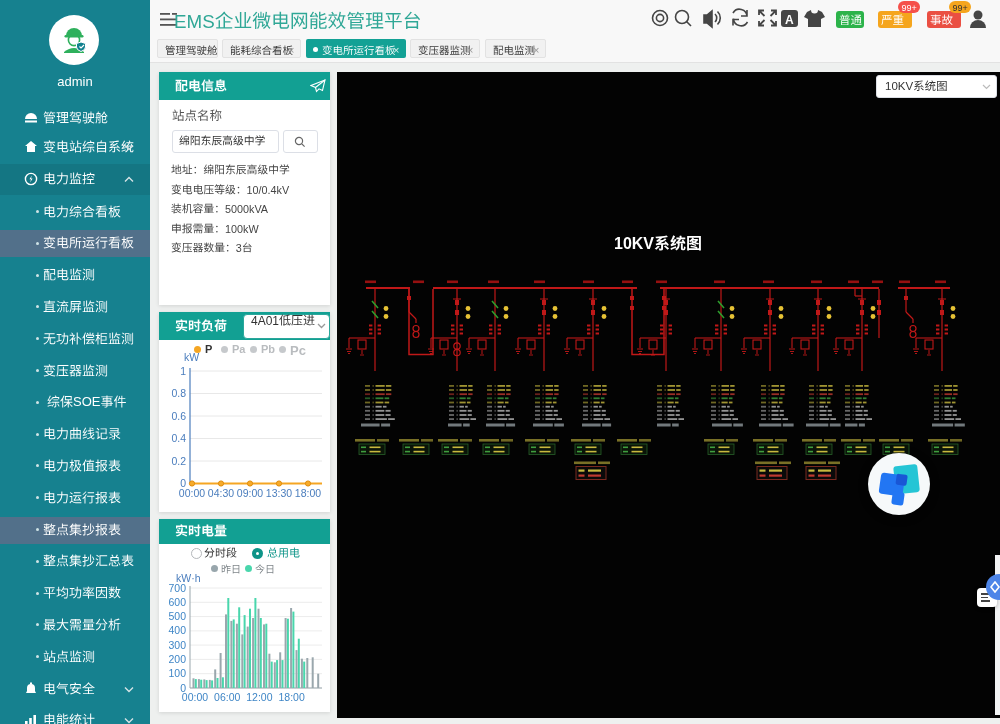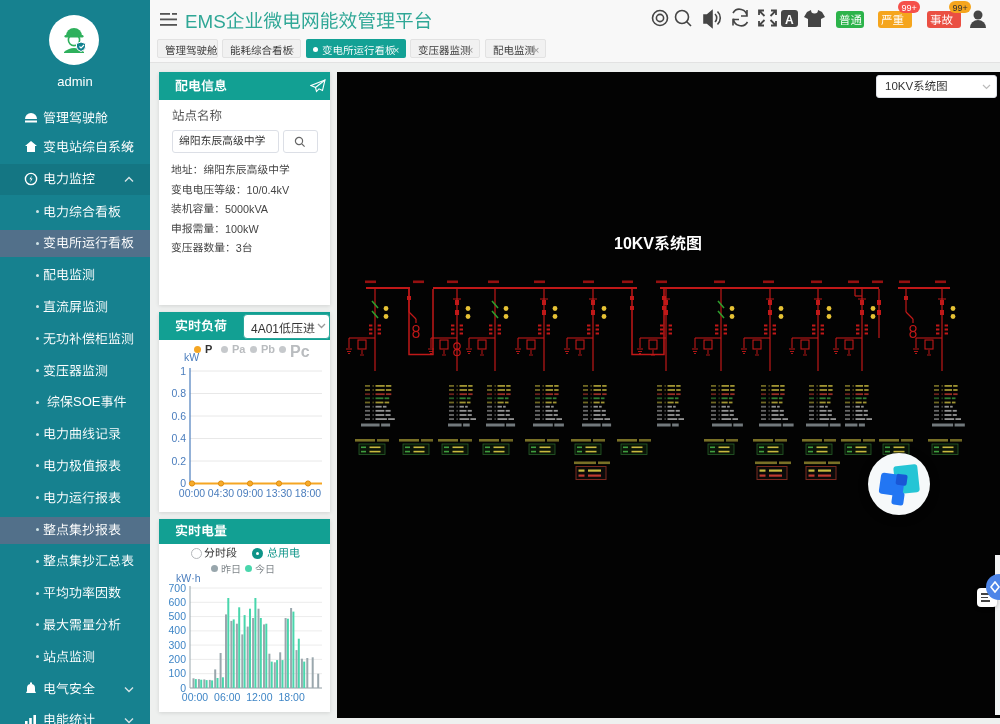--- a/index.html
+++ b/index.html
@@ -226,21 +226,21 @@
       </svg>
     </div>
   </div>
 <div class="ab" style="left:150px;top:0;width:850px;height:63px;background:#f8f8f8;border-bottom:1px solid #e2e2e2"></div>
 <svg class="ab" style="left:160px;top:13px" width="17" height="14" viewBox="0 0 17 14">
     <rect x="0" y="0" width="10" height="1.8" fill="#555"></rect>
     <rect x="12" y="0" width="5" height="1.8" fill="#555"></rect>
     <rect x="0" y="5.5" width="17" height="1.8" fill="#555"></rect>
     <rect x="0" y="11" width="17" height="1.8" fill="#555"></rect>
   </svg>
-<div class="ab" style="left:185px;top:11px"><svg class="t" width="248" height="22" viewBox="0 0 248 22" fill="#2fa796">
+<div class="ab" style="left:174px;top:11px"><svg class="t" width="248" height="22" viewBox="0 0 248 22" fill="#2fa796">
       <text x="0.0" y="16.5" font-family="Liberation Sans" font-size="18.8" font-weight="normal" fill="#2fa796">EMS</text>
       <use href="#n4f01" transform="translate(40.7,16.5) scale(0.01880,-0.01880)"></use>
       <use href="#n4e1a" transform="translate(59.5,16.5) scale(0.01880,-0.01880)"></use>
       <use href="#n5fae" transform="translate(78.3,16.5) scale(0.01880,-0.01880)"></use>
       <use href="#n7535" transform="translate(97.1,16.5) scale(0.01880,-0.01880)"></use>
       <use href="#n7f51" transform="translate(115.9,16.5) scale(0.01880,-0.01880)"></use>
       <use href="#n80fd" transform="translate(134.7,16.5) scale(0.01880,-0.01880)"></use>
       <use href="#n6548" transform="translate(153.5,16.5) scale(0.01880,-0.01880)"></use>
       <use href="#n7ba1" transform="translate(172.3,16.5) scale(0.01880,-0.01880)"></use>
       <use href="#n7406" transform="translate(191.1,16.5) scale(0.01880,-0.01880)"></use>
@@ -419,38 +419,38 @@
     </svg></div>
 <div class="ab" style="left:159px;top:312px;width:171px;height:200px;background:#fff;box-shadow:0 1px 4px rgba(0,0,0,.12)"></div>
 <div class="ab" style="left:159px;top:312px;width:171px;height:28px;background:#12a093"></div>
 <div class="ab" style="left:175px;top:318.5px"><svg class="t" width="52" height="15" viewBox="0 0 52 15" fill="#fff">
       <use href="#b5b9e" transform="translate(0.0,11.4) scale(0.01300,-0.01300)"></use>
       <use href="#b65f6" transform="translate(13.0,11.4) scale(0.01300,-0.01300)"></use>
       <use href="#b8d1f" transform="translate(26.0,11.4) scale(0.01300,-0.01300)"></use>
       <use href="#b8377" transform="translate(39.0,11.4) scale(0.01300,-0.01300)"></use>
     </svg></div>
 <div class="ab" style="left:243px;top:313.5px;width:87px;height:25px;background:#fff;border:1.4px solid #2aa79b;border-radius:4px"></div>
-<div class="ab" style="left:251px;top:322px"><svg class="t" width="65" height="14" viewBox="0 0 65 14" fill="#333">
+<div class="ab" style="left:251px;top:314px"><svg class="t" width="65" height="14" viewBox="0 0 65 14" fill="#333">
       <text x="0.0" y="10.6" font-family="Liberation Sans" font-size="12" font-weight="normal" fill="#333">4A01</text>
       <use href="#n4f4e" transform="translate(28.0,10.6) scale(0.01200,-0.01200)"></use>
       <use href="#n538b" transform="translate(40.0,10.6) scale(0.01200,-0.01200)"></use>
       <use href="#n8fdb" transform="translate(52.0,10.6) scale(0.01200,-0.01200)"></use>
     </svg></div>
 <svg class="ab" style="left:317px;top:323px" width="9" height="6" viewBox="0 0 9 6">
     <path d="M1 1 L4.5 4.5 L8 1" stroke="#999" stroke-width="1.3" fill="none"></path>
   </svg>
 <div class="ab" style="left:184px;top:351px;color:#4a7dbd;font-size:10.5px">kW</div>
 <div class="ab" style="left:194px;top:346px;width:7px;height:7px;border-radius:50%;background:#f5a623"></div>
 <div class="ab" style="left:205px;top:343px;font-size:11px;color:#333;font-weight:bold">P</div>
 <div class="ab" style="left:221px;top:346px;width:7px;height:7px;border-radius:50%;background:#c6c9cc"></div>
 <div class="ab" style="left:232px;top:343px;font-size:11px;color:#b9bcbf;font-weight:bold">Pa</div>
 <div class="ab" style="left:250px;top:346px;width:7px;height:7px;border-radius:50%;background:#c6c9cc"></div>
 <div class="ab" style="left:261px;top:343px;font-size:11px;color:#b9bcbf;font-weight:bold">Pb</div>
 <div class="ab" style="left:279px;top:346px;width:7px;height:7px;border-radius:50%;background:#c6c9cc"></div>
-<div class="ab" style="left:290px;top:343px;font-size:16px;color:#b9bcbf;font-weight:bold">Pc</div>
+<div class="ab" style="left:290px;top:343px;font-size:13px;color:#b9bcbf;font-weight:bold">Pc</div>
 <svg class="ab" style="left:159px;top:360px" width="171" height="140" viewBox="0 0 171 140">
     <line x1="31" y1="11.0" x2="163" y2="11.0" stroke="#e8e8e8" stroke-width="1"></line>
     <text x="27" y="14.5" text-anchor="end" font-family="Liberation Sans" font-size="10.5" fill="#4a7dbd">1</text>
     <line x1="31" y1="33.5" x2="163" y2="33.5" stroke="#e8e8e8" stroke-width="1"></line>
     <text x="27" y="37.0" text-anchor="end" font-family="Liberation Sans" font-size="10.5" fill="#4a7dbd">0.8</text>
     <line x1="31" y1="56.0" x2="163" y2="56.0" stroke="#e8e8e8" stroke-width="1"></line>
     <text x="27" y="59.5" text-anchor="end" font-family="Liberation Sans" font-size="10.5" fill="#4a7dbd">0.6</text>
     <line x1="31" y1="78.5" x2="163" y2="78.5" stroke="#e8e8e8" stroke-width="1"></line>
     <text x="27" y="82.0" text-anchor="end" font-family="Liberation Sans" font-size="10.5" fill="#4a7dbd">0.4</text>
     <line x1="31" y1="101.0" x2="163" y2="101.0" stroke="#e8e8e8" stroke-width="1"></line>

